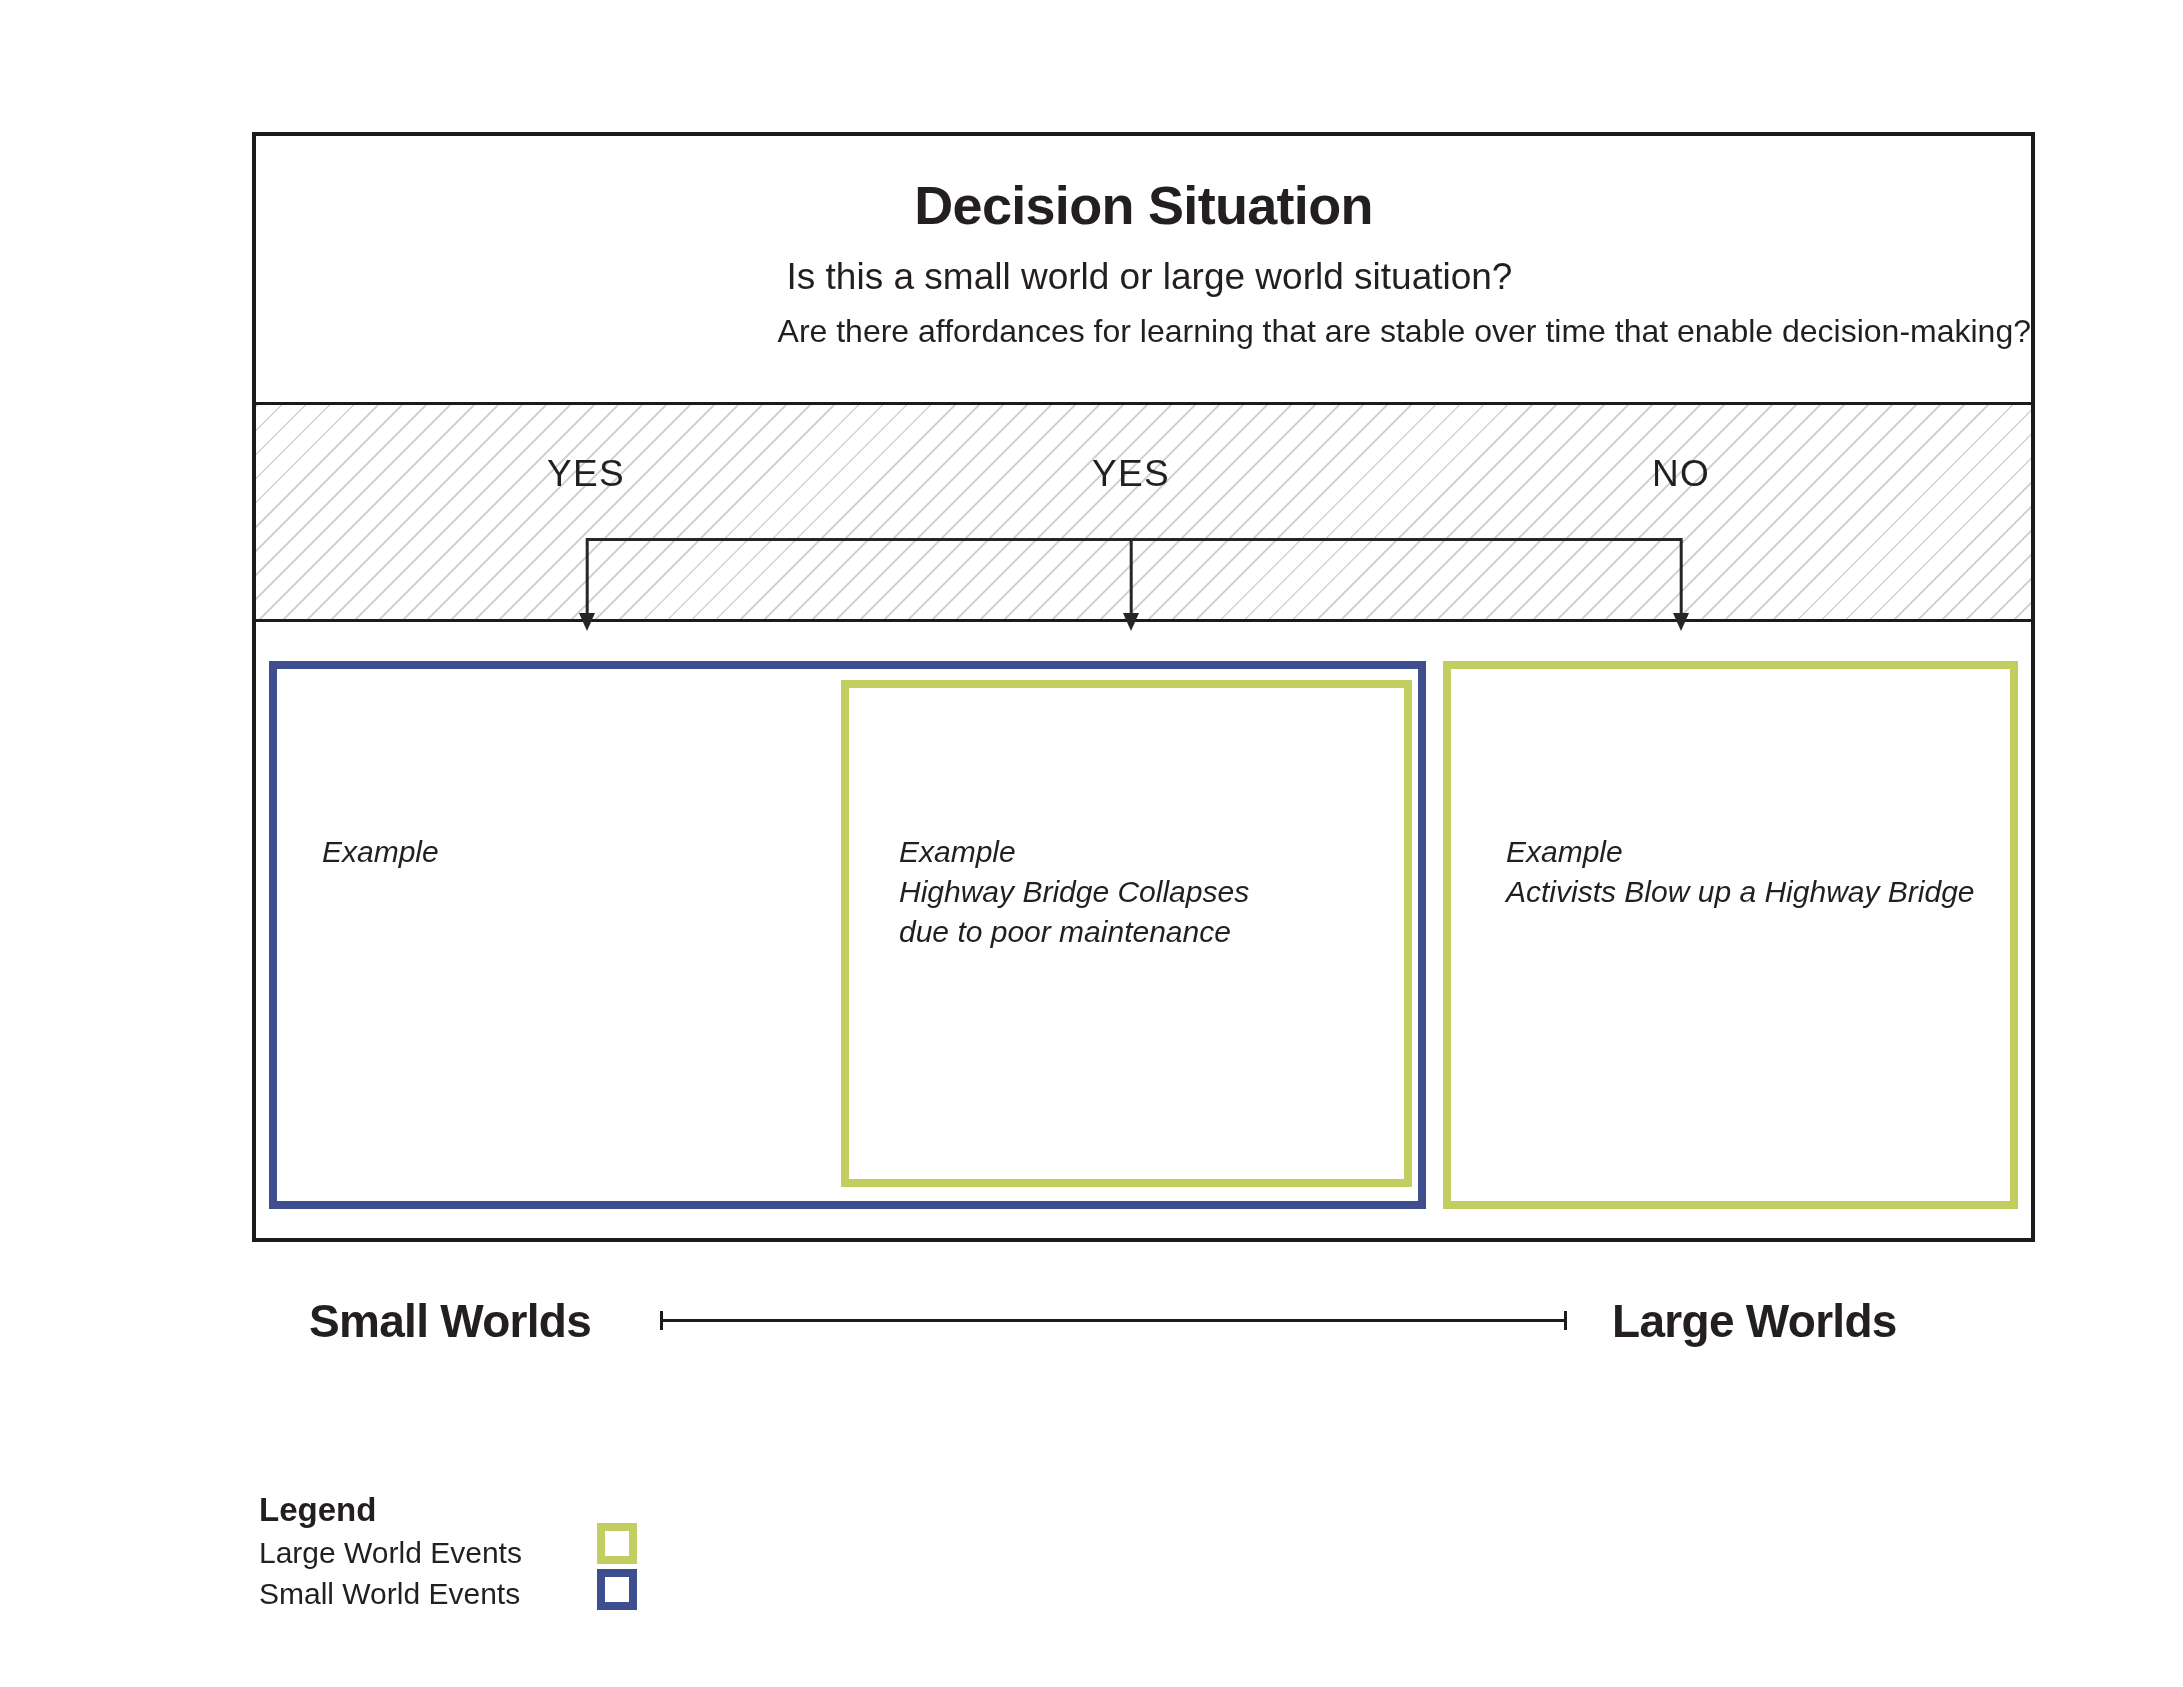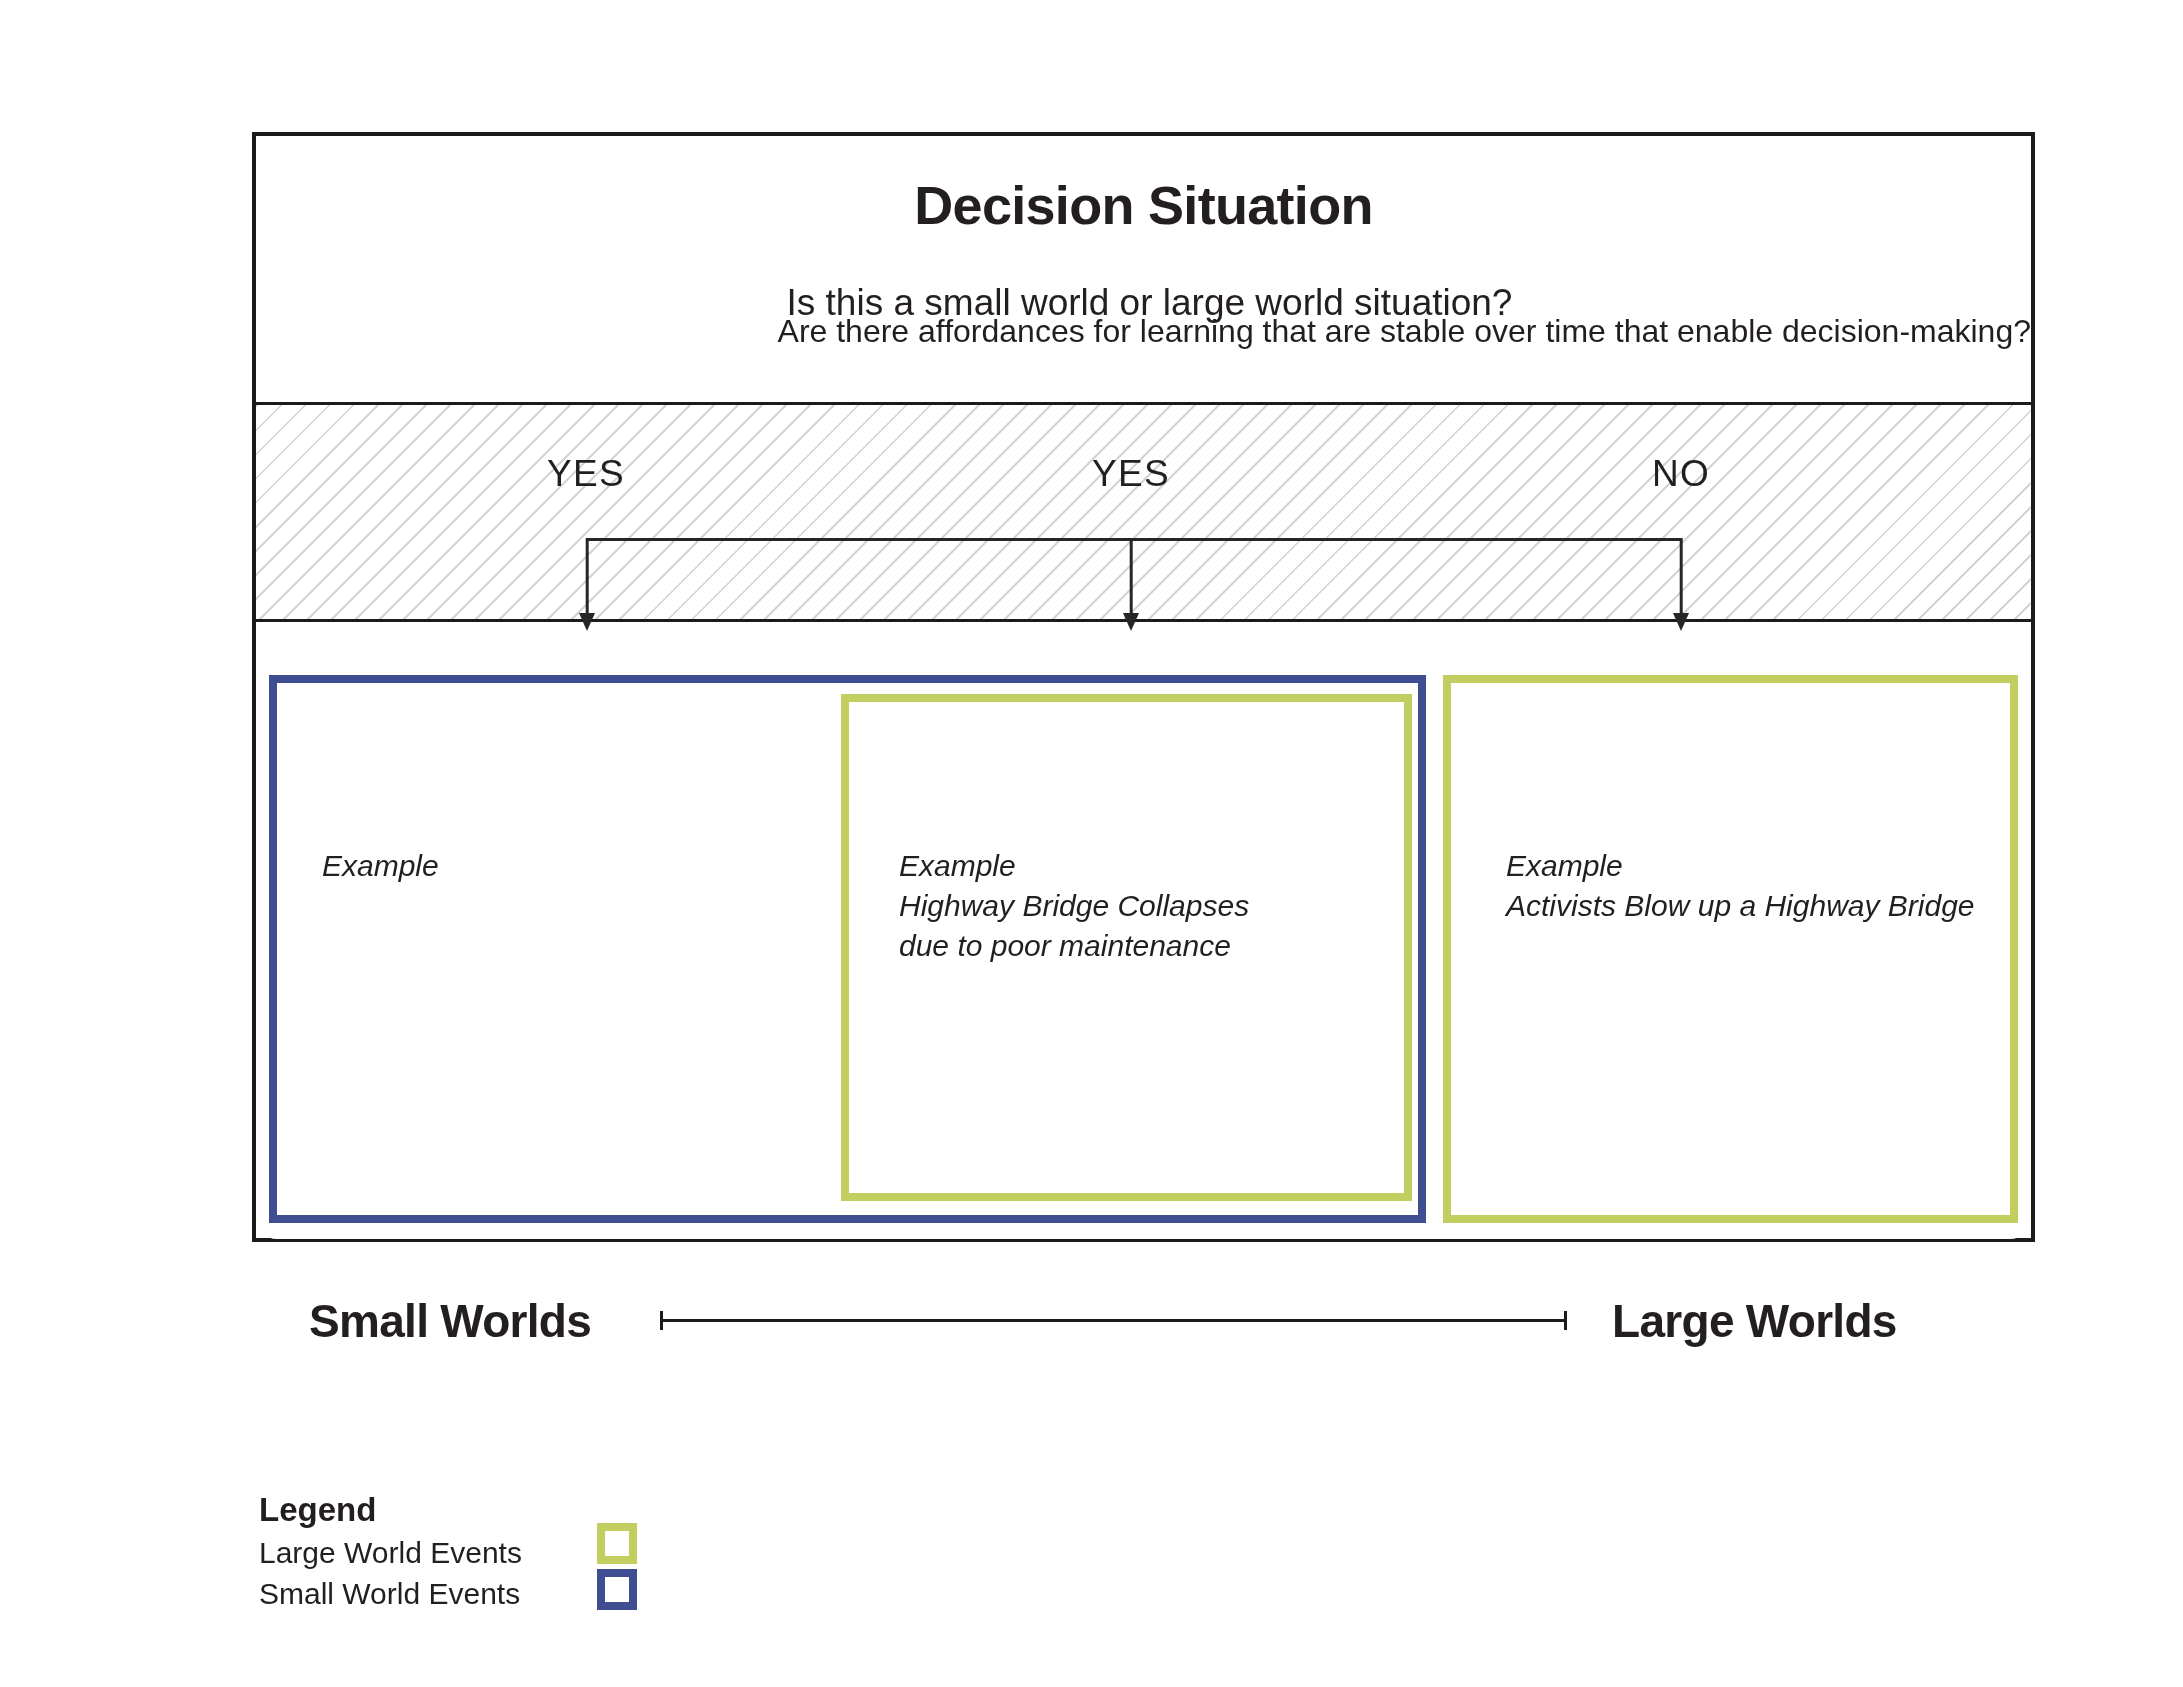--- a/index.html
+++ b/index.html
@@ -21,21 +21,21 @@
     background: #ffffff;
   }
 
   
   .sec-header { position: absolute; left: 0; top: 0; width: 100%; height: 266px; background: #fff; }
   .ds-title {
     position: absolute; top: 38px; left: 0; width: 100%;
     text-align: center; font-size: 54px; font-weight: 700; letter-spacing: -0.7px;
   }
   .ds-sub1 {
-    position: absolute; top: 146px; left: 0; width: 100%;
+    position: absolute; top: 120px; left: 0; width: 100%;
     text-align: center; font-size: 37px; font-weight: 400; padding-left: 12px;
   }
   .ds-sub2 {
     position: absolute; top: 177px; left: 0; width: 100%;
     text-align: right; font-size: 32px; font-weight: 400;
   }
 
   
   .sec-hatch {
     position: absolute; left: 0; top: 266px; width: 100%; height: 220px;
@@ -63,21 +63,21 @@
   .arrowhead {
     position: absolute; top: 208px; width: 0; height: 0; transform: translateX(-50%);
     border-left: 8px solid transparent; border-right: 8px solid transparent;
     border-top: 18.5px solid #262626;
   }
   .ah-1 { left: 331px; }
   .ah-2 { left: 875px; }
   .ah-3 { left: 1425px; }
 
   
-  .sec-content { position: absolute; left: 0; top: 520px; width: 100%; height: 583px; background: #fff; border-radius: 21px; }
+  .sec-content { position: absolute; left: 0; top: 506px; width: 100%; height: 583px; background: #fff; border-radius: 21px; }
   .box { position: absolute; background: transparent; }
   .box-blue { border: 8.6px solid #3e4e90; }
   .box-green { border: 8.6px solid #c2ce60; }
   .box-1 { left: 13.2px; top: 18.5px; width: 1157px; height: 548px; }
   .box-2 { left: 585px; top: 38px; width: 571px; height: 507px; }
   .box-3 { left: 1187px; top: 18.5px; width: 575px; height: 548px; }
   .example-text {
     position: absolute; font-style: italic; font-size: 30px; line-height: 40px;
     color: #231f20; white-space: nowrap;
   }

